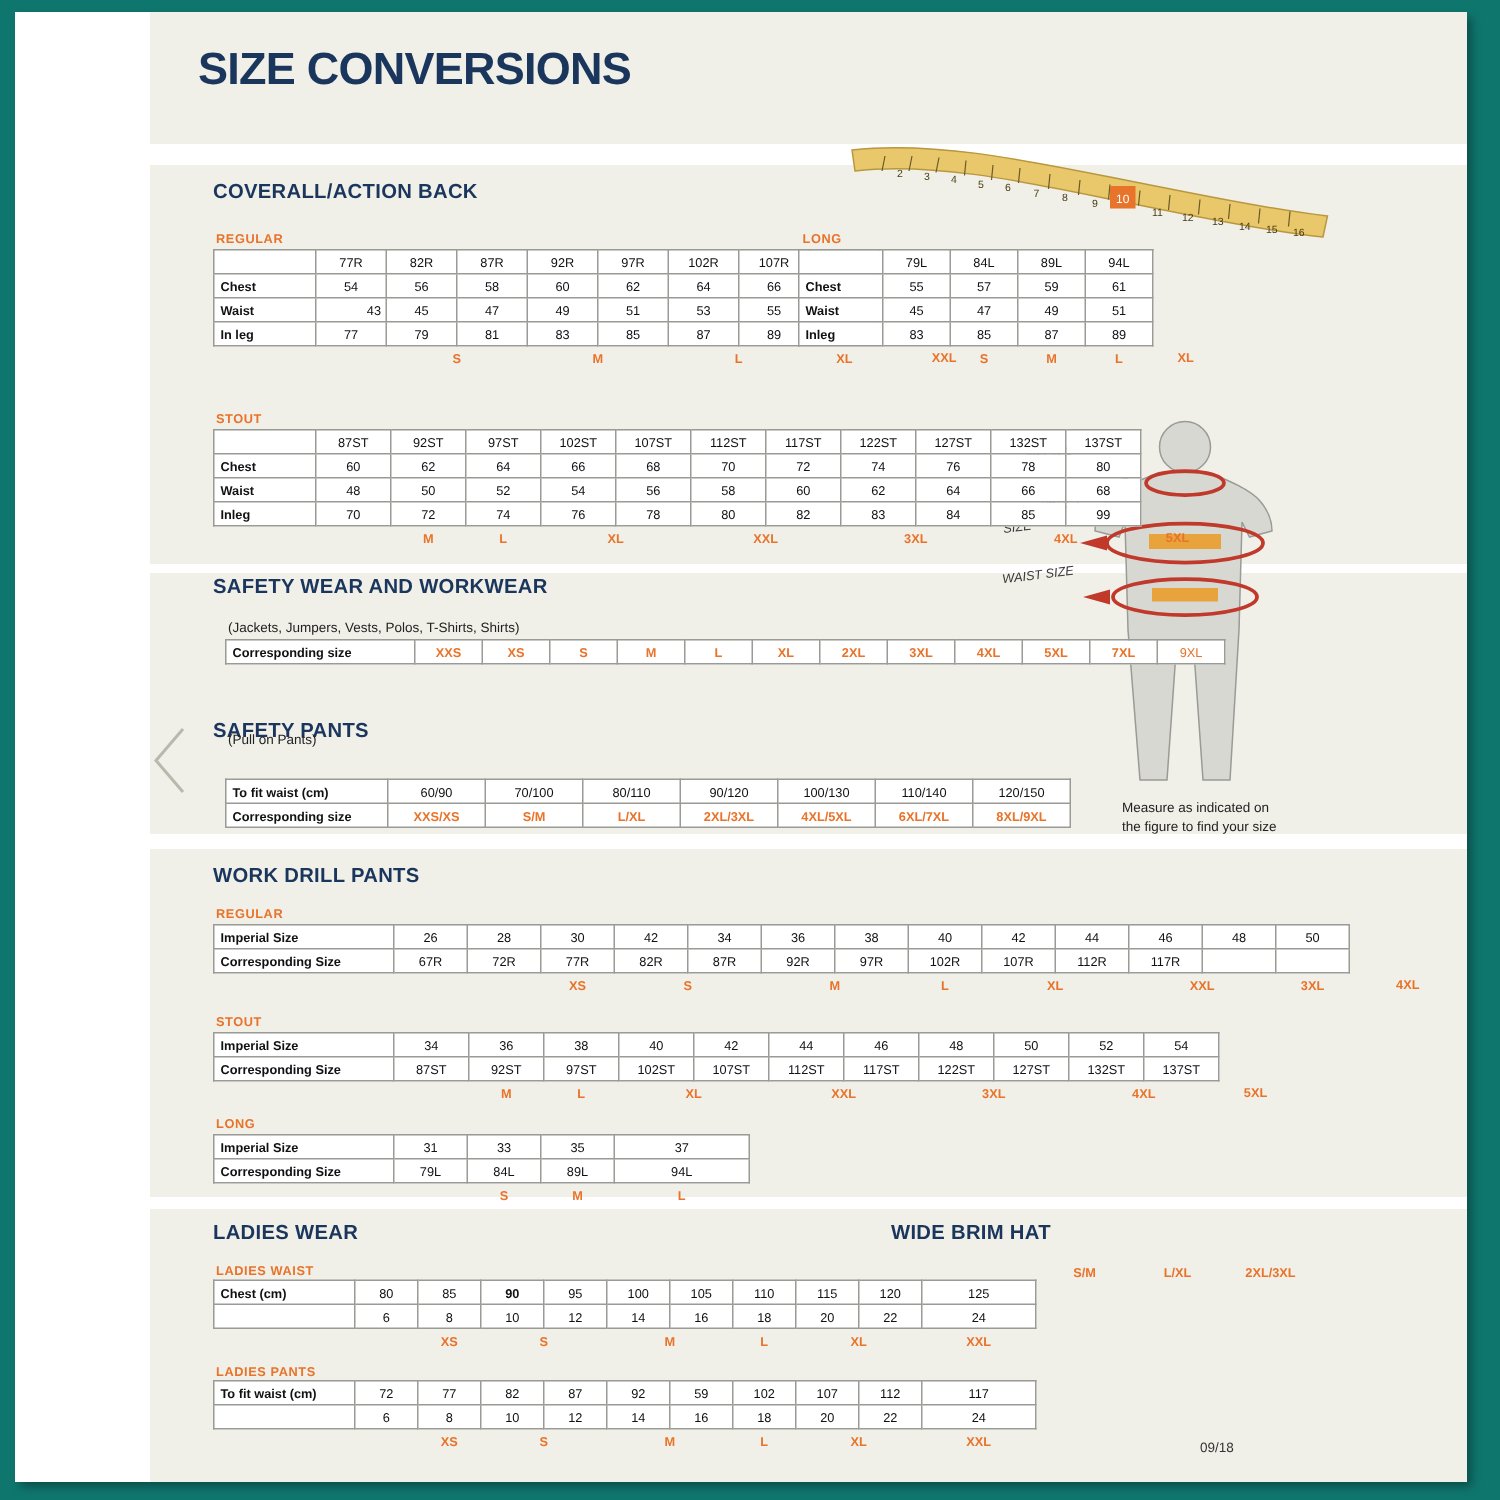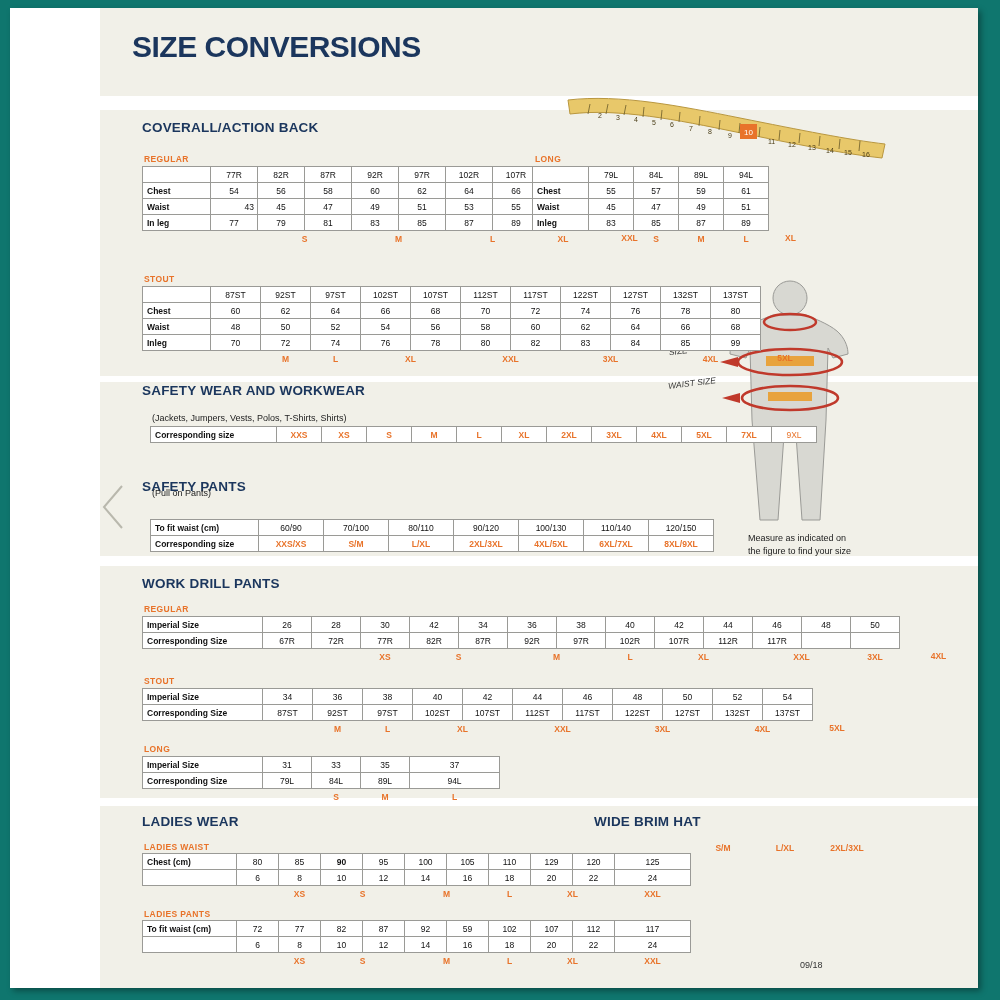--- a/index.html
+++ b/index.html
@@ -559,21 +559,21 @@
           <tbody>
             <tr>
               <td class="rowhead" style="width: 86px;">Chest (cm)</td>
               <td style="width: 35px;">80</td>
               <td style="width: 35px;">85</td>
               <td style="width: 35px; font-weight: bold;">90</td>
               <td style="width: 35px;">95</td>
               <td style="width: 35px;">100</td>
               <td style="width: 35px;">105</td>
               <td style="width: 35px;">110</td>
-              <td style="width: 35px;">129</td>
+              <td style="width: 35px;">115</td>
               <td style="width: 35px;">120</td>
               <td style="width: 35px;">125</td>
             </tr>
             <tr>
               <td class="rowhead" style="width: 86px;"></td>
               <td style="width: 35px;">6</td>
               <td style="width: 35px;">8</td>
               <td style="width: 35px;">10</td>
               <td style="width: 35px;">12</td>
               <td style="width: 35px;">14</td>

